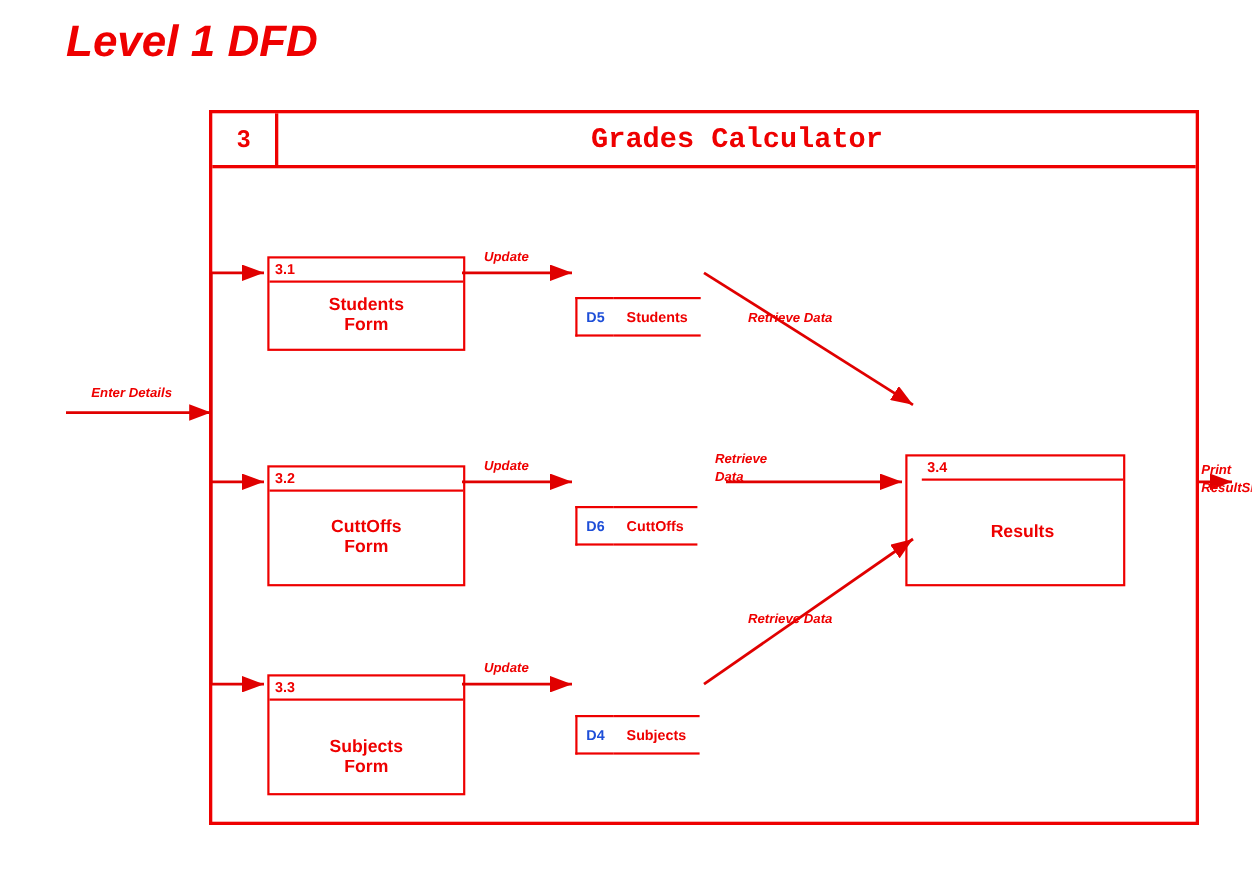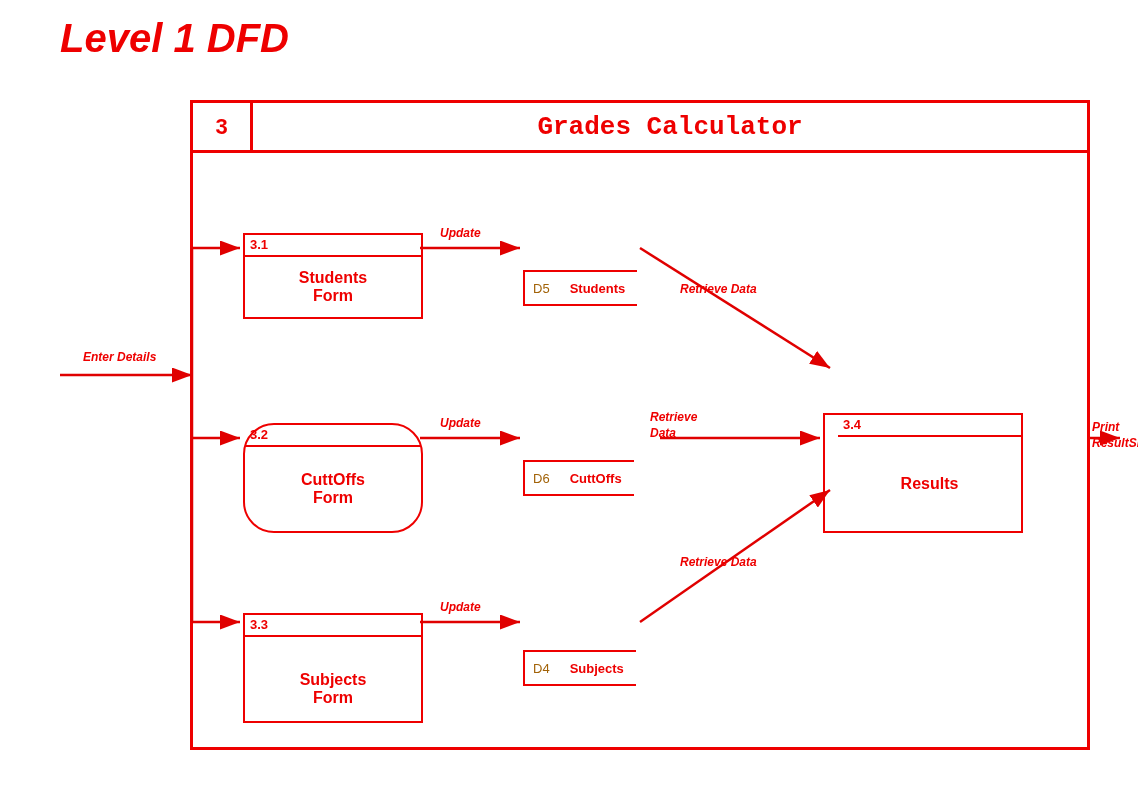--- a/index.html
+++ b/index.html
@@ -94,22 +94,22 @@
       height: 36px;
     }
     .datastore-num {
       border: 2.5px solid #e00;
       border-right: none;
       display: flex;
       align-items: center;
       justify-content: center;
       padding: 0 8px;
       font-size: 13px;
-      font-weight: 400;
-      color: #a16207;
+      font-weight: 700;
+      color: #1d4ed8;
       min-width: 32px;
     }
     .datastore-name {
       border-top: 2.5px solid #e00;
       border-bottom: 2.5px solid #e00;
       display: flex;
       align-items: center;
       justify-content: center;
       padding: 0 12px;
       font-size: 13px;
@@ -144,21 +144,21 @@
   <div class="header-bar">
     <div class="header-num">3</div>
     <div class="header-title">Grades Calculator</div>
   </div>
 
   <div class="process-box" style="left:50px; top:130px; width:180px; height:86px;">
     <div class="process-num-bar">3.1</div>
     <div class="process-label">Students<br>Form</div>
   </div>
 
-  <div class="process-box" style="left:50px; top:320px; width:180px; height:110px;border-radius:31px;">
+  <div class="process-box" style="left:50px; top:320px; width:180px; height:110px;">
     <div class="process-num-bar">3.2</div>
     <div class="process-label">CuttOffs<br>Form</div>
   </div>
 
   <div class="process-box" style="left:50px; top:510px; width:180px; height:110px;gap:20px;">
     <div class="process-num-bar">3.3</div>
     <div class="process-label">Subjects<br>Form</div>
   </div>
 
   <div class="process-box" style="left:630px; top:310px; width:200px; height:120px;padding-left:13px;">

